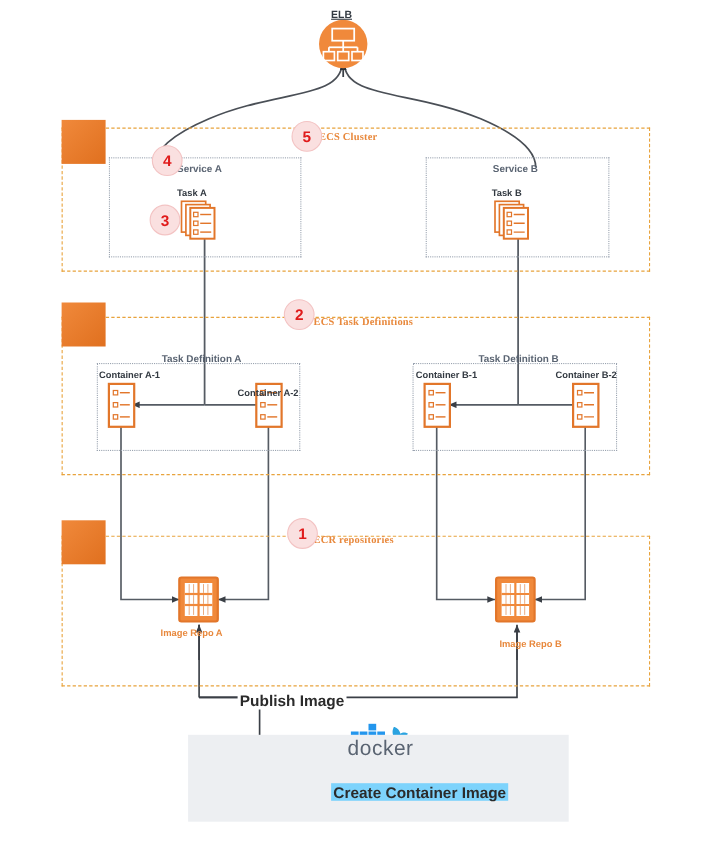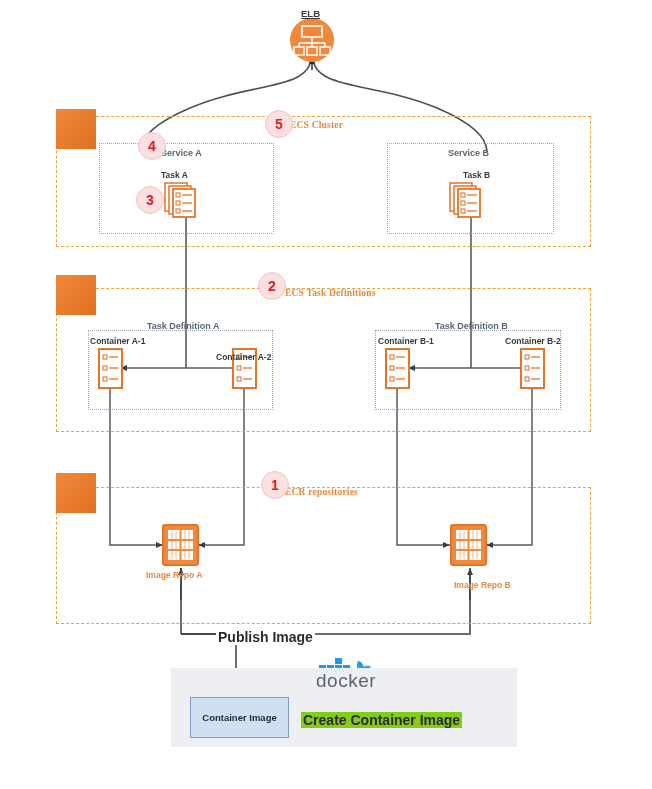--- a/index.html
+++ b/index.html
@@ -96,21 +96,21 @@
   
   .edge-label {
     position: absolute;
     font-size: 14px;
     font-weight: bold;
     color: #2b2b2b;
     background: #ffffff;
     padding: 0 2px;
     white-space: nowrap;
   }
-  .edge-label.on-gray { background: #84cc16; }
+  .edge-label.on-gray { background: #7dd3fc; }
 
   
   #docker-panel {
     position: absolute;
     background: #EDEFF2;
     box-sizing: border-box;
   }
   .plain-box {
     position: absolute;
     box-sizing: border-box;
@@ -341,39 +341,38 @@
   <div class="elb-title" style="left:301px; top:8px;">ELB</div>
 
   <div class="dot-box" style="left:99px; top:143px; width:175px; height:91px;"></div>
   <div class="dot-box-title" style="left:161px; top:148px;">Service A</div>
   <div class="badge" style="left:138px; top:132px;">4</div>
   <div class="node-label" style="left:161px; top:170px;">Task A</div>
   <div class="badge" style="left:136px; top:186px;">3</div>
 
   <div class="dot-box" style="left:387px; top:143px; width:167px; height:91px;"></div>
   <div class="dot-box-title" style="left:448px; top:148px;">Service B</div>
-  <div class="node-label" style="left:447px; top:170px;margin-left:16px;">Task B</div>
+  <div class="node-label" style="left:447px; top:170px;">Task B</div>
 
   <div class="dot-box" style="left:88px; top:330px; width:185px; height:80px;"></div>
   <div class="dot-box-title" style="left:147px; top:321px;">Task Definition A</div>
   <div class="node-label" style="left:90px; top:336px;">Container A-1</div>
   <div class="node-label" style="left:216px; top:336px;margin-top:16px;">Container A-2</div>
 
   <div class="dot-box" style="left:375px; top:330px; width:186px; height:80px;"></div>
   <div class="dot-box-title" style="left:435px; top:321px;">Task Definition B</div>
   <div class="node-label" style="left:378px; top:336px;">Container B-1</div>
   <div class="node-label" style="left:505px; top:336px;">Container B-2</div>
 
   <div class="node-label orange" style="left:146px; top:570px;">Image Repo A</div>
   <div class="node-label orange" style="left:454px; top:570px;margin-top:10px;">Image Repo B</div>
 
   <div class="edge-label" style="left:216px; top:629px;">Publish Image</div>
 
   <div id="docker-panel" style="left:171px; top:668px; width:346px; height:79px;"></div>
 
   <div class="abs" style="left:316px; top:670px; font-size:19px; font-weight:normal; color:#5A6472; letter-spacing:.5px;">docker</div>
 
-  <div class="plain-box" id="container-image-box" style="left:190px; top:697px; width:99px; height:41px;">Container Image</div>
 
 
   <div class="edge-label on-gray" style="left:301px; top:712px;">Create Container Image</div>
 
 </div>
 
 </body></html>

